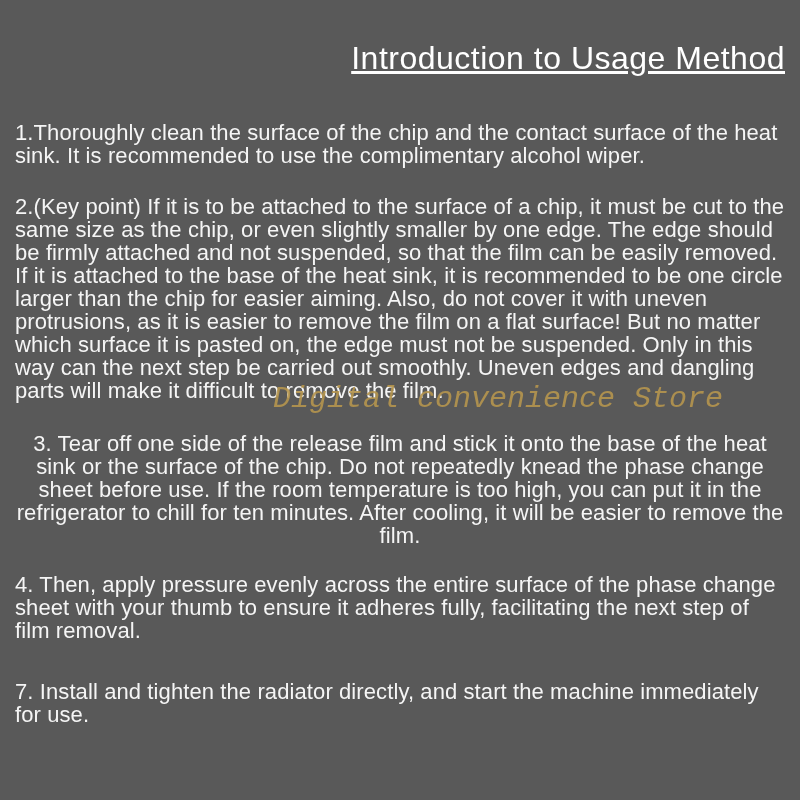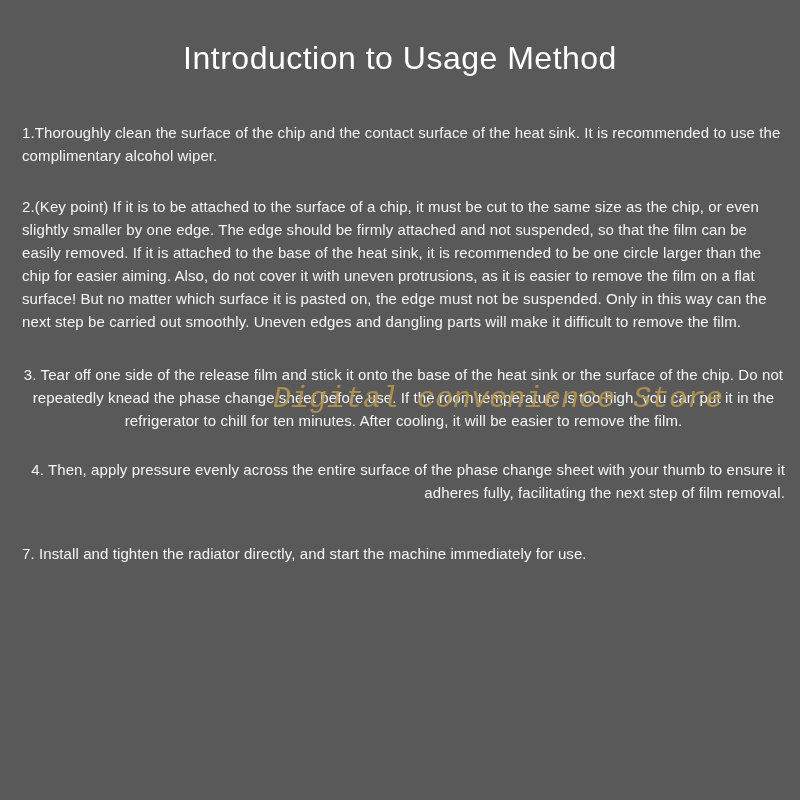--- a/index.html
+++ b/index.html
@@ -24,35 +24,35 @@
     height: 800px;
     padding: 40px 15px 0 15px;
     overflow: hidden;
     color: var(--text);
   }
   .title {
     margin: 0 0 44px 0;
     font-size: 32px;
     font-weight: 400;
     letter-spacing: 0.5px;
-    text-align: center;
+    text-align: right;
     color: #ffffff;
+    text-decoration: underline;
   }
   .body {
-    font-size: 15px;
+    font-size: 22px;
     line-height: 23px;
-    margin-left: 7px;
   }
   .para {
     margin: 0 0 28px 0;
     letter-spacing: 0.1px;
   }
   .body .para:nth-child(2) { margin-bottom: 30px; }
   .body .para:nth-child(3) { margin-bottom: 26px; text-align: center; }
-  .body .para:nth-child(4) { margin-bottom: 38px; text-align: right; }
+  .body .para:nth-child(4) { margin-bottom: 38px; }
   .body .para:nth-child(5) { margin-bottom: 48px; }
   .body .para:nth-child(6) { margin-bottom: 0; }
   .watermark {
     position: absolute;
     left: 273px;
     top: 382px;
     font-family: Liberation Mono, monospace;
     font-style: italic;
     font-size: 30px;
     color: var(--watermark);

